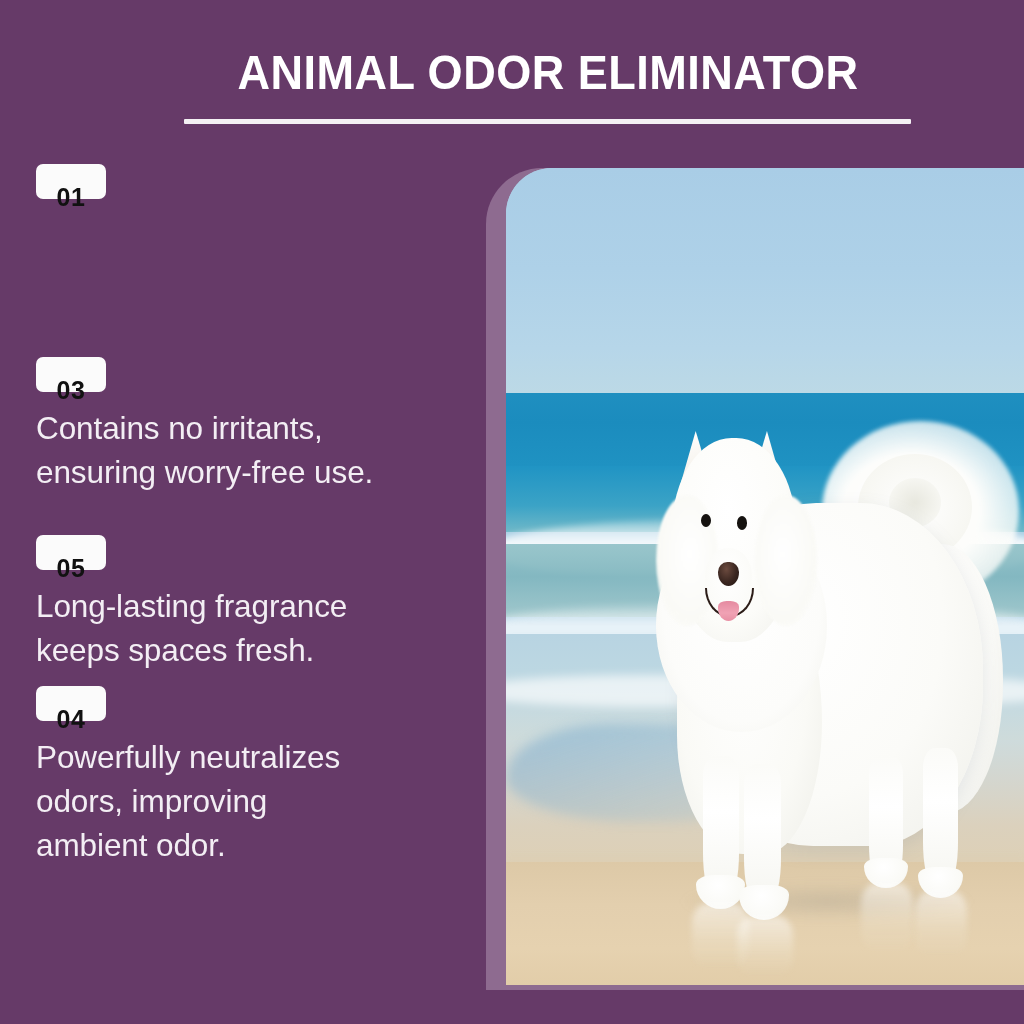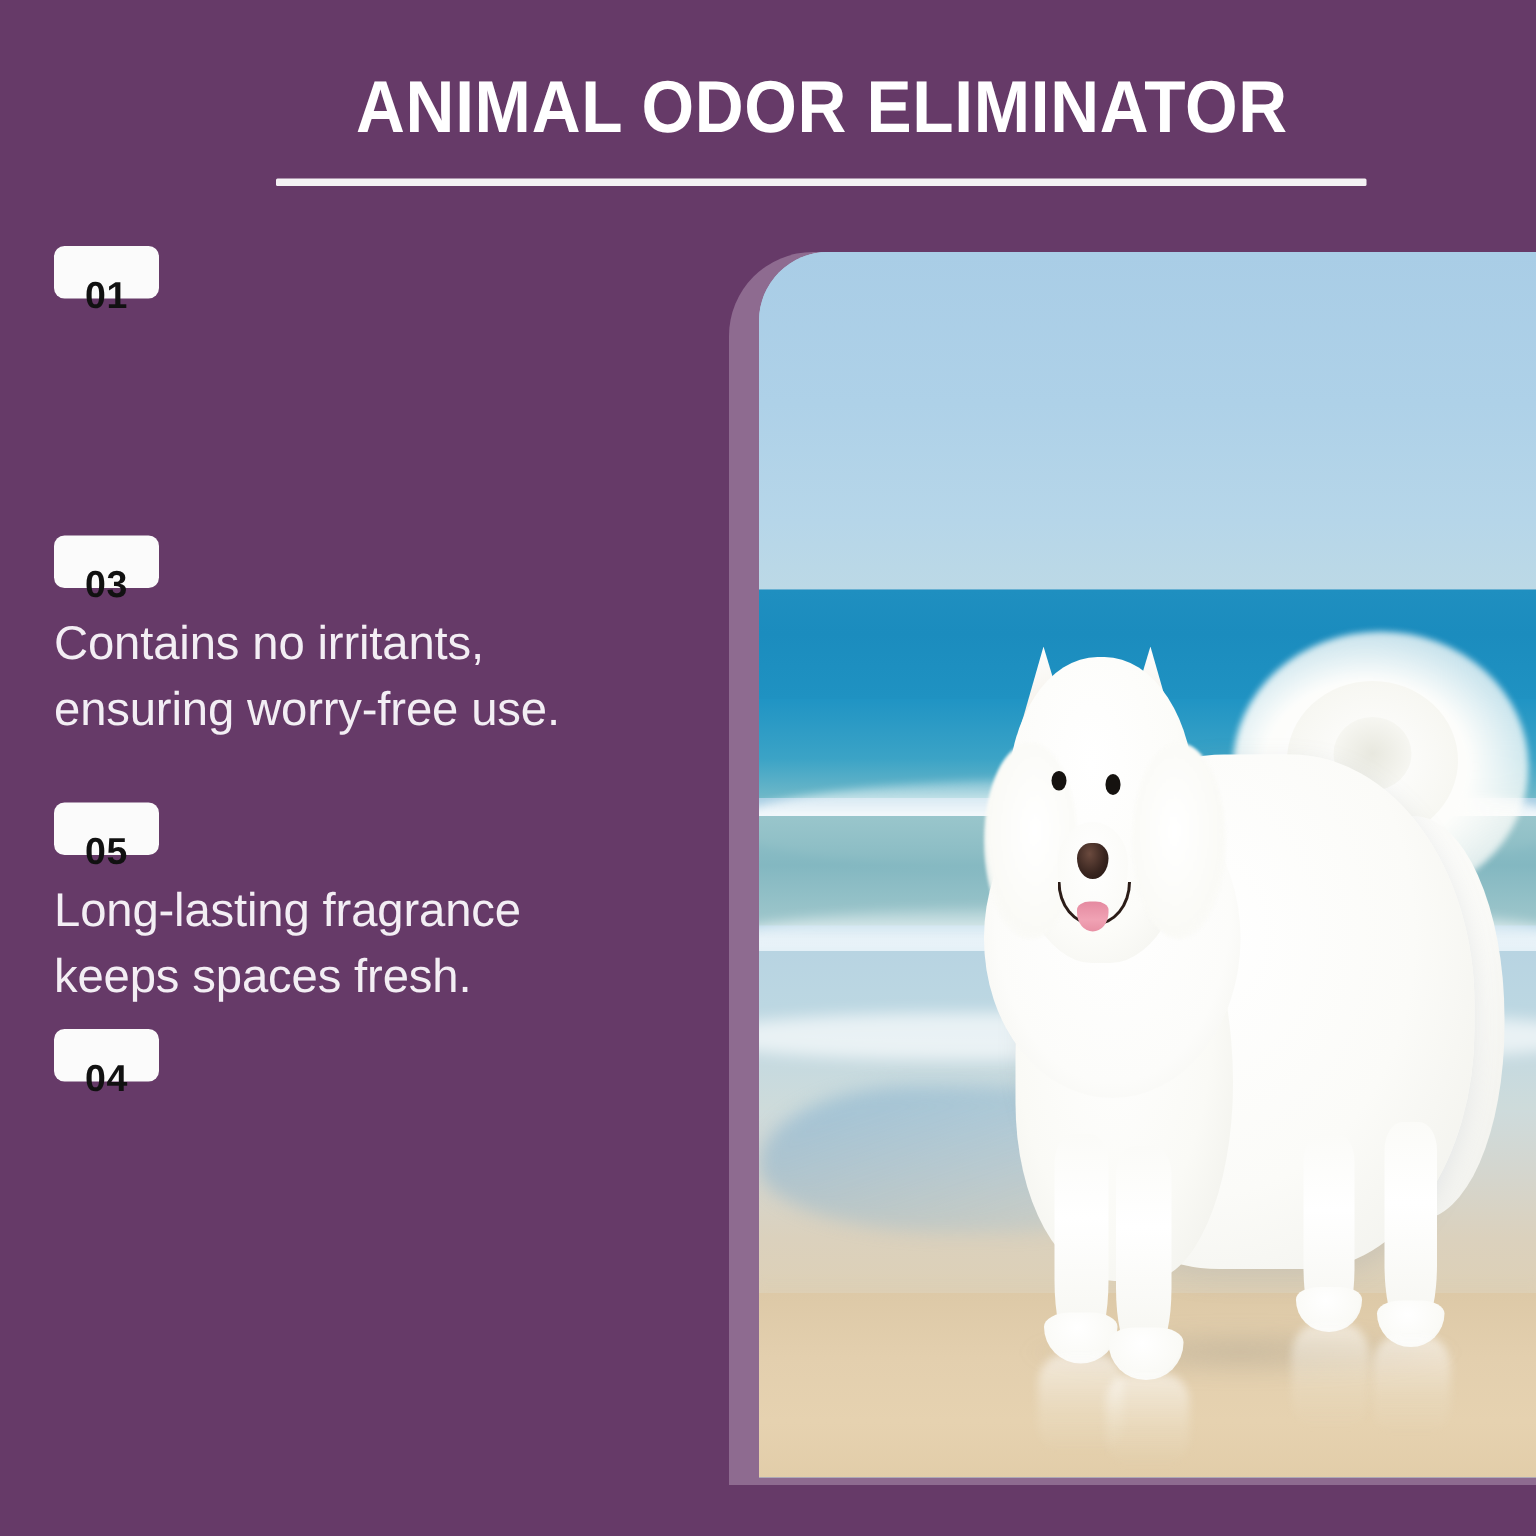--- a/index.html
+++ b/index.html
@@ -311,20 +311,23 @@
   </div>
 
   <div class="feature" id="feat-2">
     <div class="badge">05</div>
     <div class="ftext">Long-lasting fragrance
 keeps spaces fresh.</div>
   </div>
 
   <div class="feature" id="feat-3">
     <div class="badge">04</div>
+    <div class="ftext">Powerfully neutralizes
+odors, improving
+ambient odor.</div>
   </div>
 
 </div>
 
 <div id="photo-accent"></div>
 
 <div id="photo-wrap">
   <div id="photo">
 
     <div class="sky"></div>

